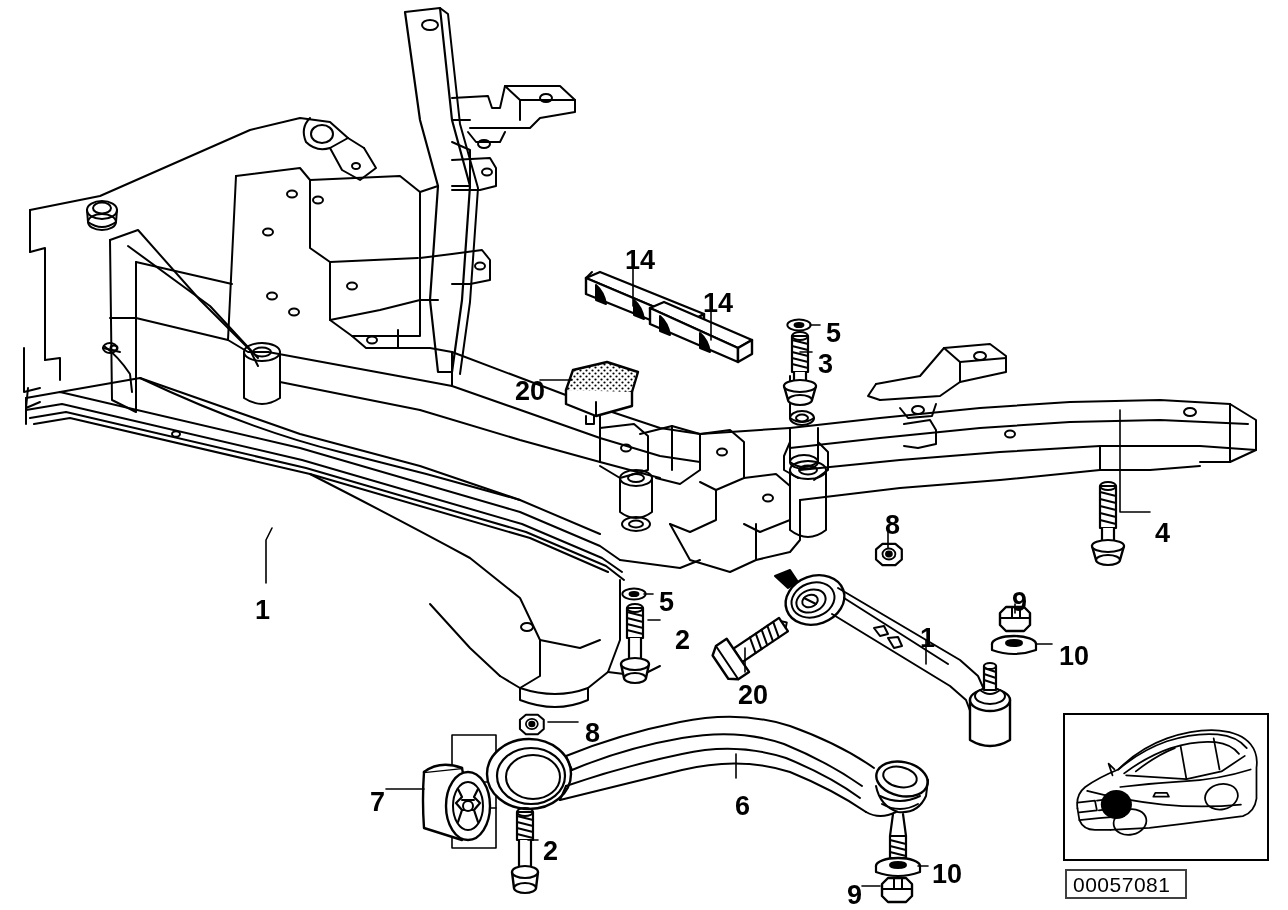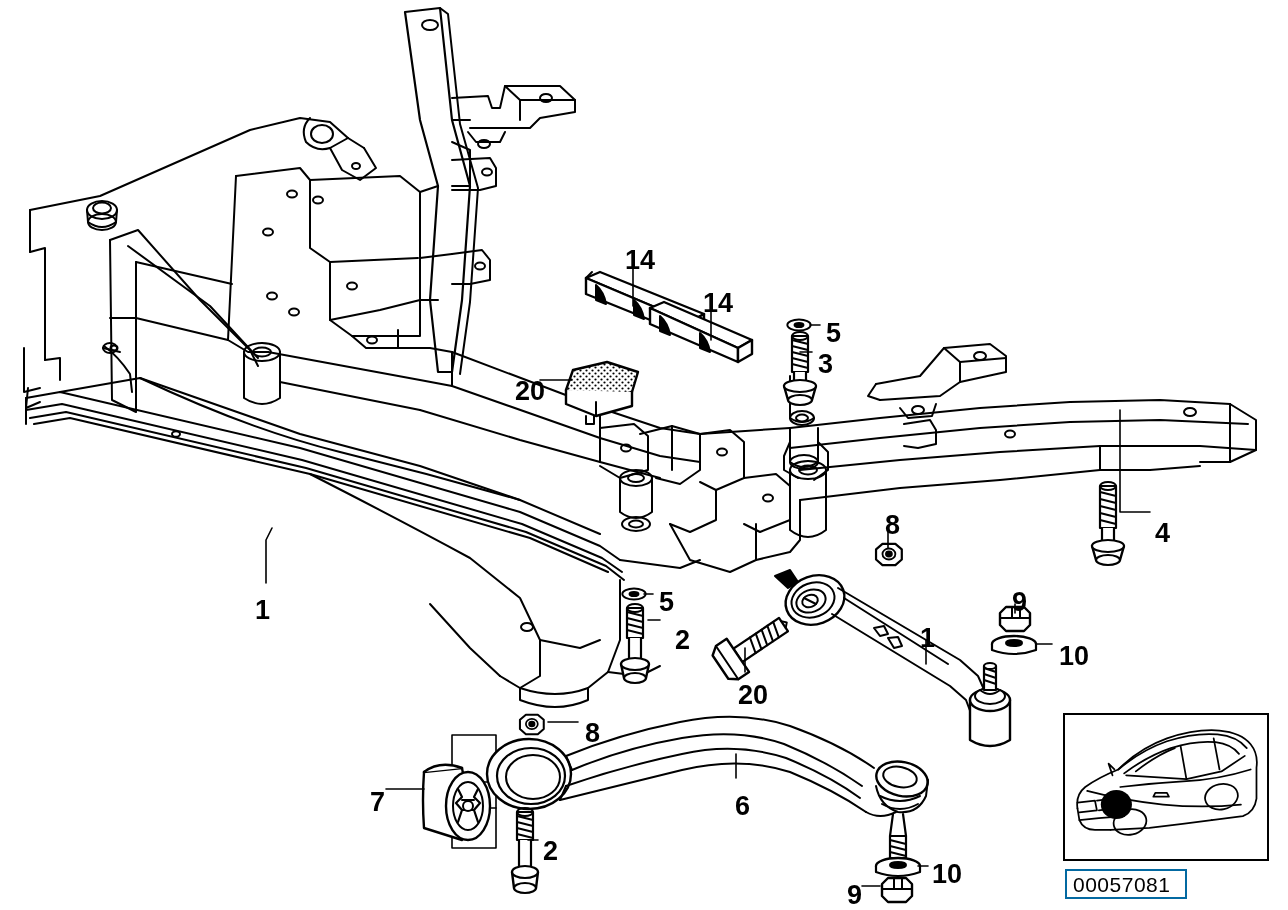--- a/index.html
+++ b/index.html
@@ -15,21 +15,21 @@
     font-family:"Liberation Sans","DejaVu Sans",sans-serif;
     font-weight:bold;
     font-size:27px;
     color:#000;
     line-height:1;
     white-space:nowrap;
     user-select:none;
   }
   #idbox{
     position:absolute;
-    border:2px solid #0369a1;
+    border:2px solid #404040;
     background:#fff;
     font-family:"Liberation Sans","DejaVu Sans",sans-serif;
     font-size:21px;
     letter-spacing:0.5px;
     color:#000;
     padding:1px 6px 2px 6px;
     box-sizing:border-box;
   }
   #inset-frame{
     position:absolute;

